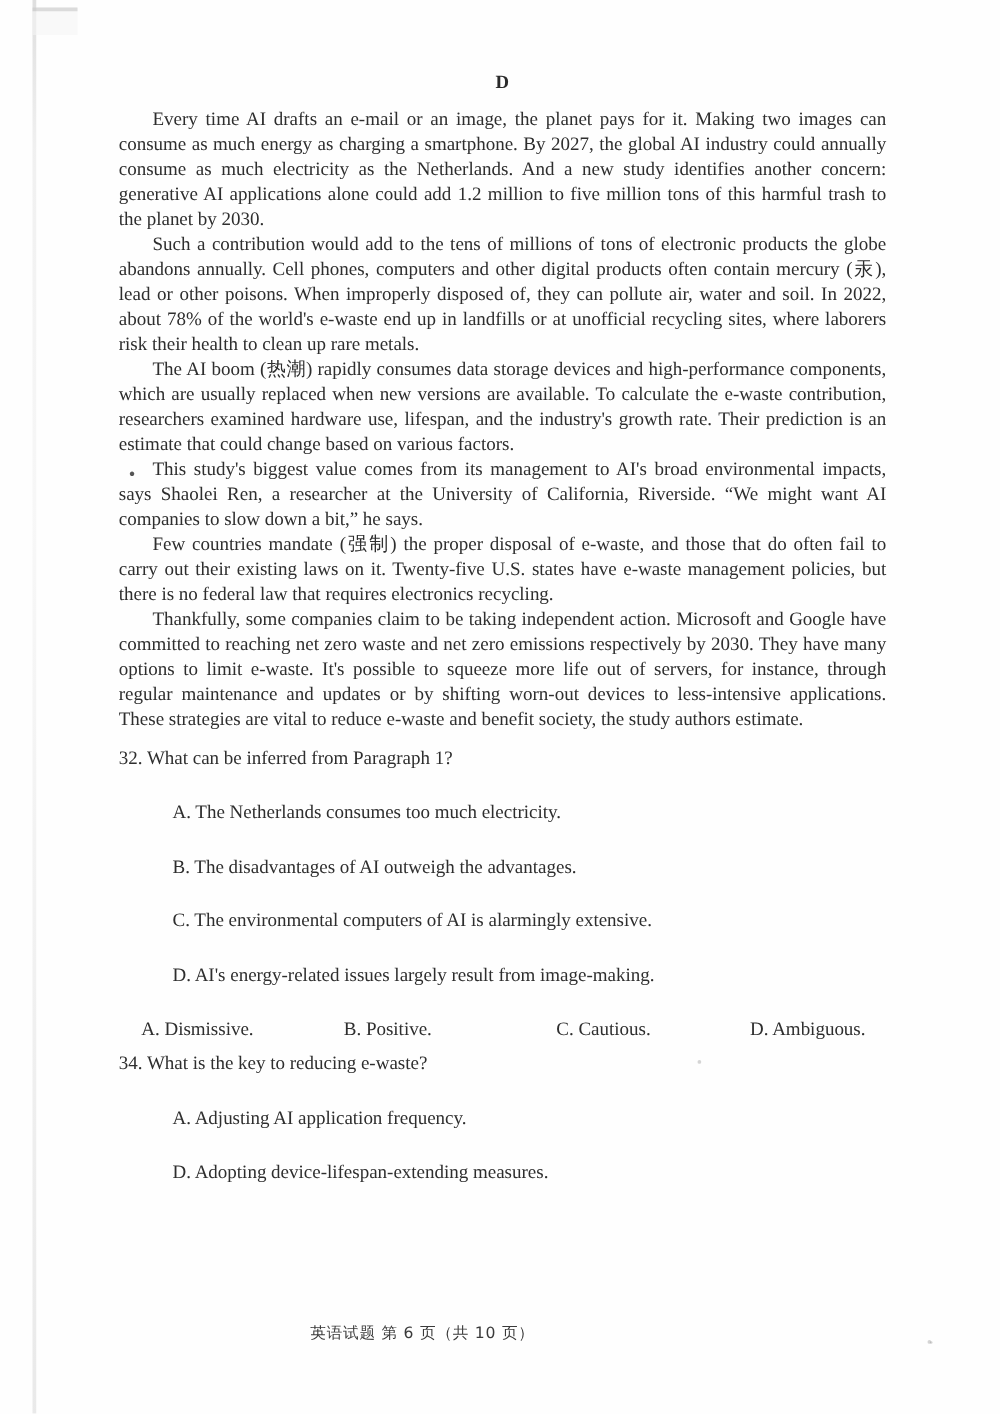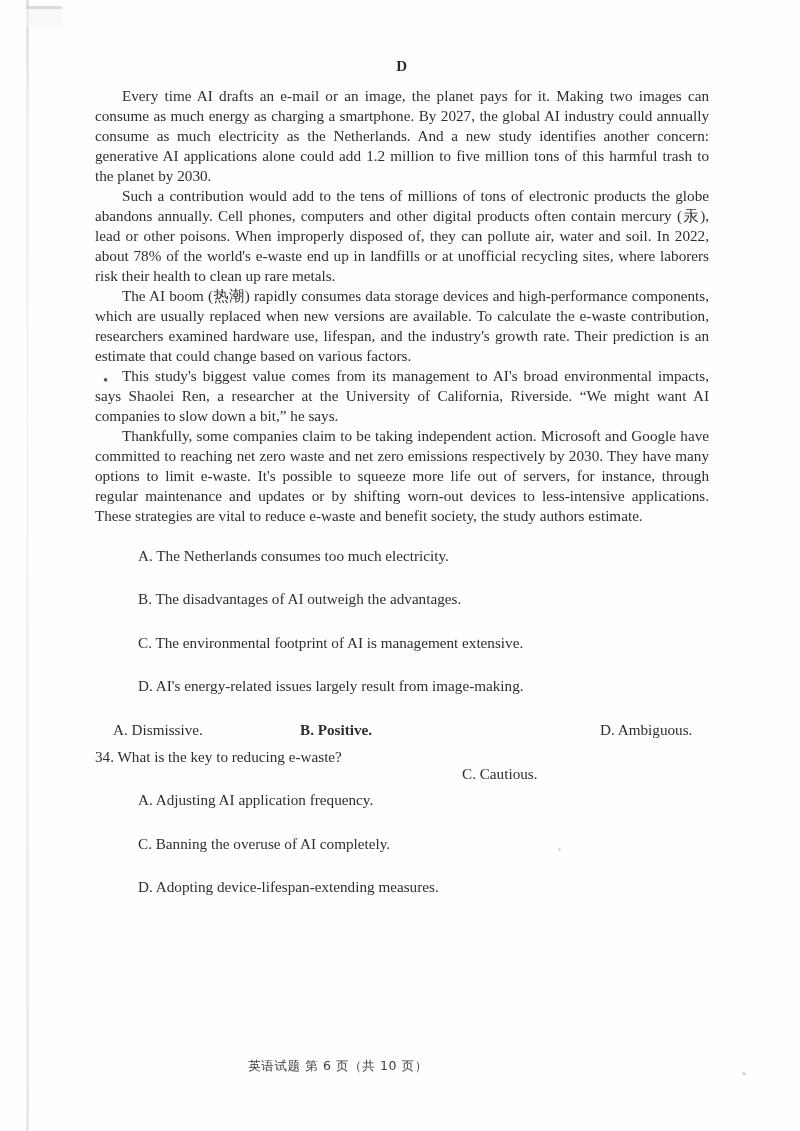--- a/index.html
+++ b/index.html
@@ -115,22 +115,22 @@
     padding-left: 18px;
     position: relative;
     height: 27.4px;
     white-space: nowrap;
   }
   .q-opt-inline {
     position: absolute;
     top: 0;
   }
   .q-opt-inline.c0 { left: 18px; }
-  .q-opt-inline.c1 { left: 205px; font-weight: bold; }
-  .q-opt-inline.c2 { left: 367px; margin-top: 44px; }
+  .q-opt-inline.c1 { left: 180px; }
+  .q-opt-inline.c2 { left: 350px; }
   .q-opt-inline.c3 { left: 505px; }
 
   .footer {
     position: absolute;
     left: 0;
     top: 1058px;
     width: 676px;
     text-align: center;
     font-family: "DejaVu Sans", "Liberation Sans", sans-serif;
     font-size: 12.5px;
@@ -159,45 +159,46 @@
 
     <p class="para">Such a contribution would add to the tens of millions of tons of electronic products the globe abandons annually. Cell phones, computers and other digital products often contain mercury (汞), lead or other poisons. When improperly disposed of, they can pollute air, water and soil. In 2022, about 78% of the world's e-waste end up in landfills or at unofficial recycling sites, where laborers risk their health to clean up rare metals.</p>
 
     <p class="para">The AI boom (热潮) rapidly consumes data storage devices and high-performance components, which are usually replaced when new versions are available. To calculate the e-waste contribution, researchers examined hardware use, lifespan, and the industry's growth rate. Their prediction is an estimate that could change based on various factors.</p>
 
     <div class="para-wrap">
       <span class="stray-mark">•</span>
       <p class="para">This study's biggest value comes from its management to AI's broad environmental impacts, says Shaolei Ren, a researcher at the University of California, Riverside. “We might want AI companies to slow down a bit,” he says.</p>
     </div>
 
+    <p class="para">Few countries mandate (强制) the proper disposal of e-waste, and those that do often fail to carry out their existing laws on it. Twenty-five U.S. states have e-waste management policies, but there is no federal law that requires electronics recycling.</p>
 
     <p class="para">Thankfully, some companies claim to be taking independent action. Microsoft and Google have committed to reaching net zero waste and net zero emissions respectively by 2030. They have many options to limit e-waste. It's possible to squeeze more life out of servers, for instance, through regular maintenance and updates or by shifting worn-out devices to less-intensive applications. These strategies are vital to reduce e-waste and benefit society, the study authors estimate.</p>
 
     <div class="questions">
 
       <div>
+        <p class="q-stem">32. What can be inferred from Paragraph 1?</p>
         <p class="q-opt">A. The Netherlands consumes too much electricity.</p>
         <p class="q-opt">B. The disadvantages of AI outweigh the advantages.</p>
-        <p class="q-opt">C. The environmental footprint of AI is management extensive.</p>
+        <p class="q-opt">C. The environmental computers of AI is alarmingly extensive.</p>
         <p class="q-opt">D. AI's energy-related issues largely result from image-making.</p>
       </div>
 
       <div>
         <div class="q-opt-row">
           <span class="q-opt-inline c0">A. Dismissive.</span>
           <span class="q-opt-inline c1">B. Positive.</span>
           <span class="q-opt-inline c2">C. Cautious.</span>
           <span class="q-opt-inline c3">D. Ambiguous.</span>
         </div>
       </div>
 
       <div>
         <p class="q-stem">34. What is the key to reducing e-waste?</p>
         <p class="q-opt">A. Adjusting AI application frequency.</p>
-        <p class="q-opt">C. Banning the overuse of AI completely.</p>
         <p class="q-opt">D. Adopting device-lifespan-extending measures.</p>
       </div>
 
     </div>
   </div>
 
   <div class="footer">英语试题 第 6 页（共 10 页）</div>
 
 </div>
 

